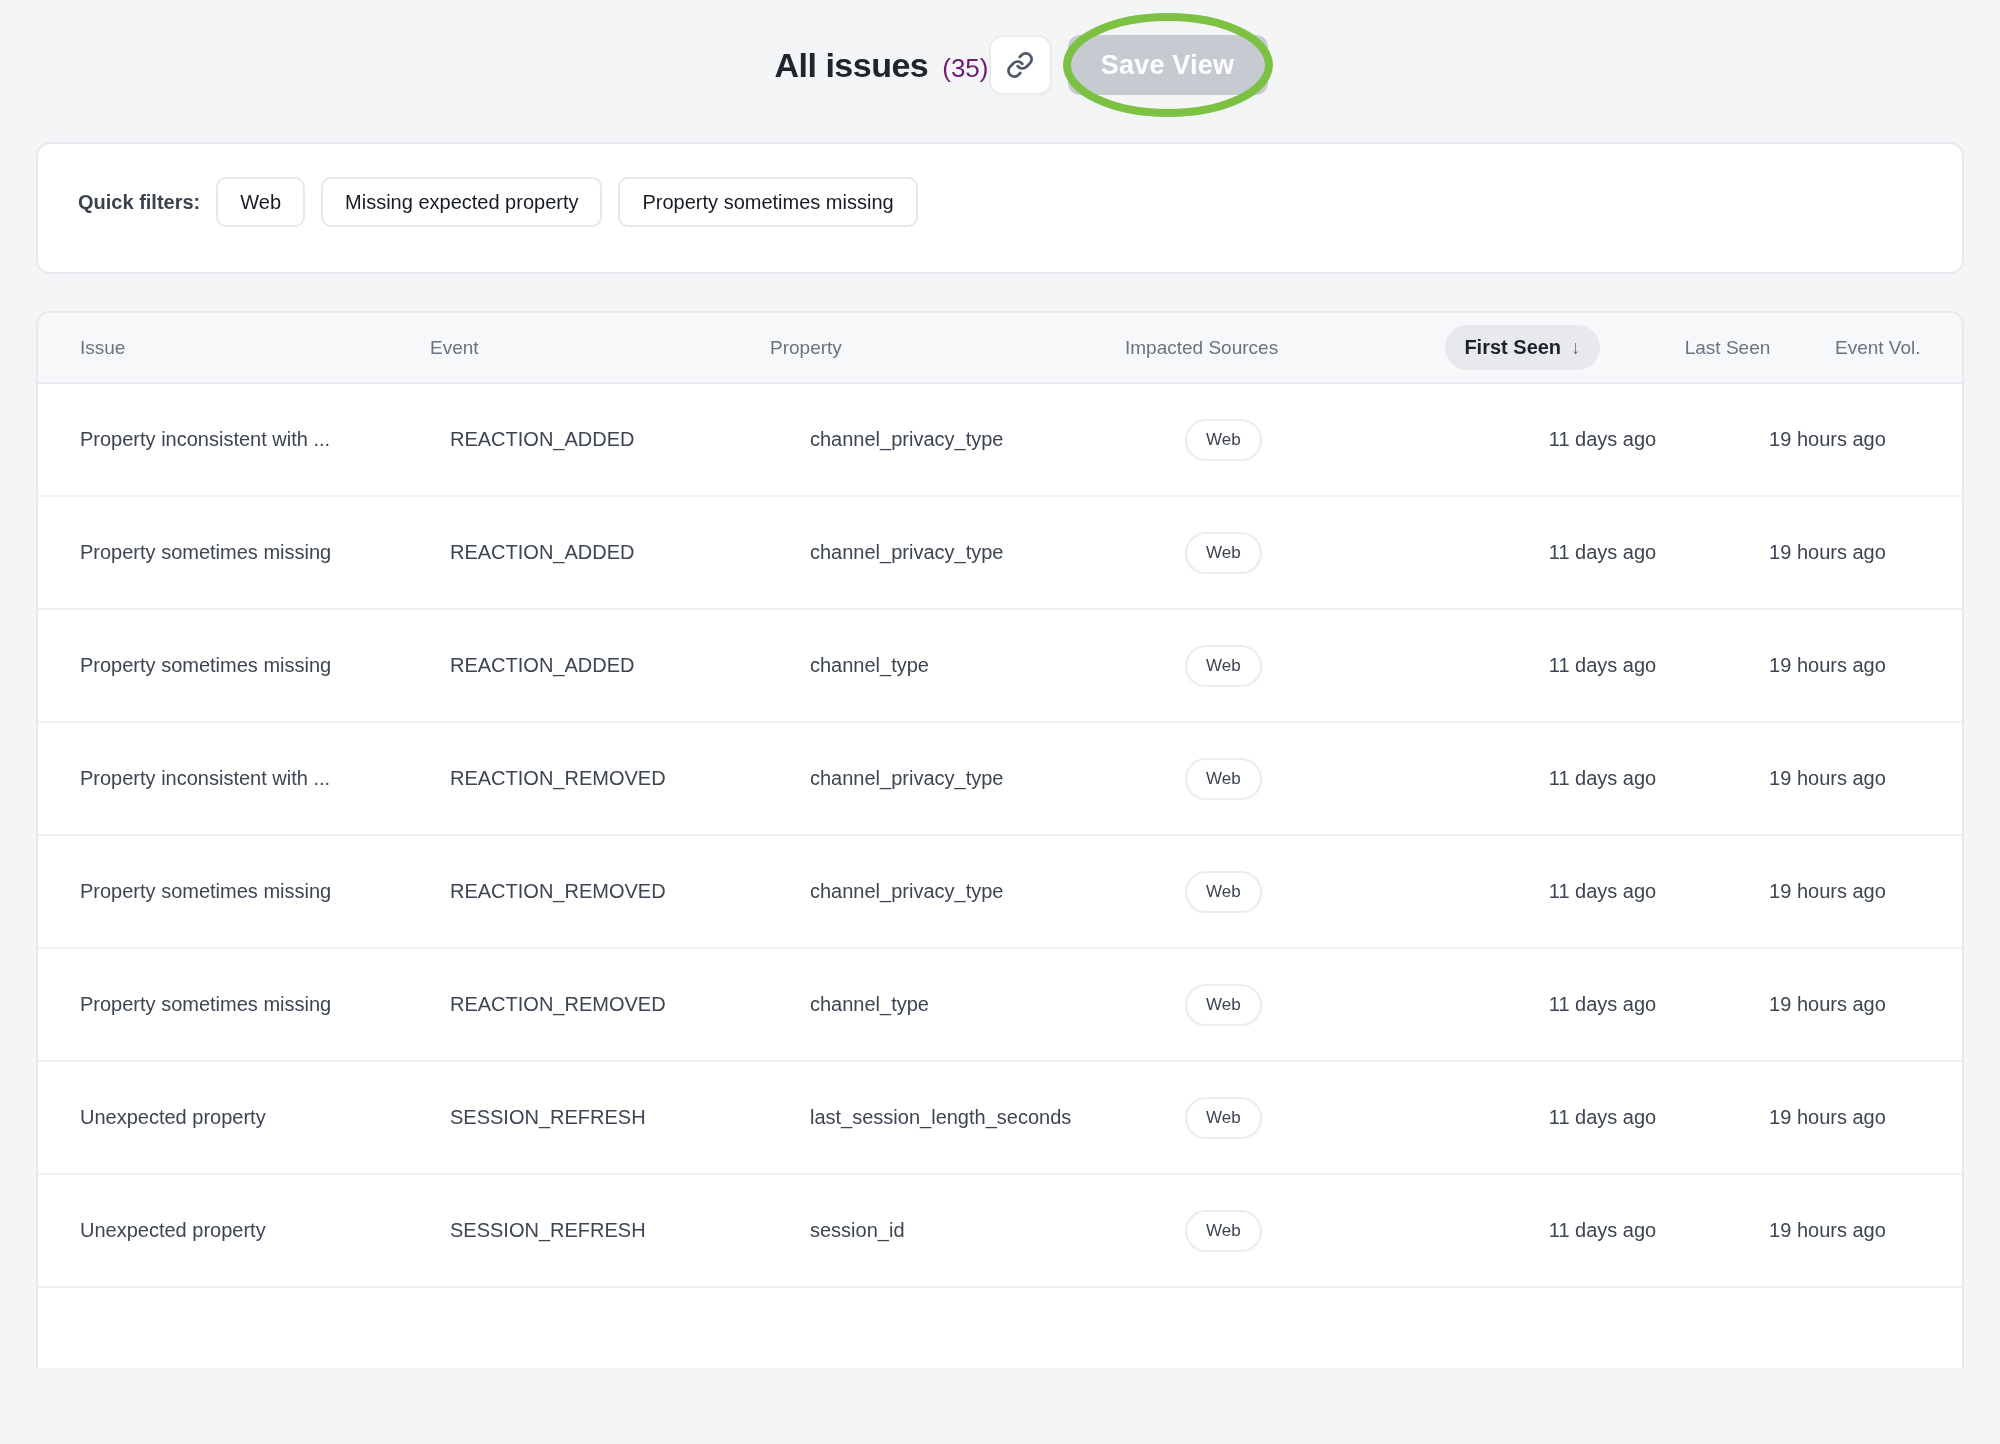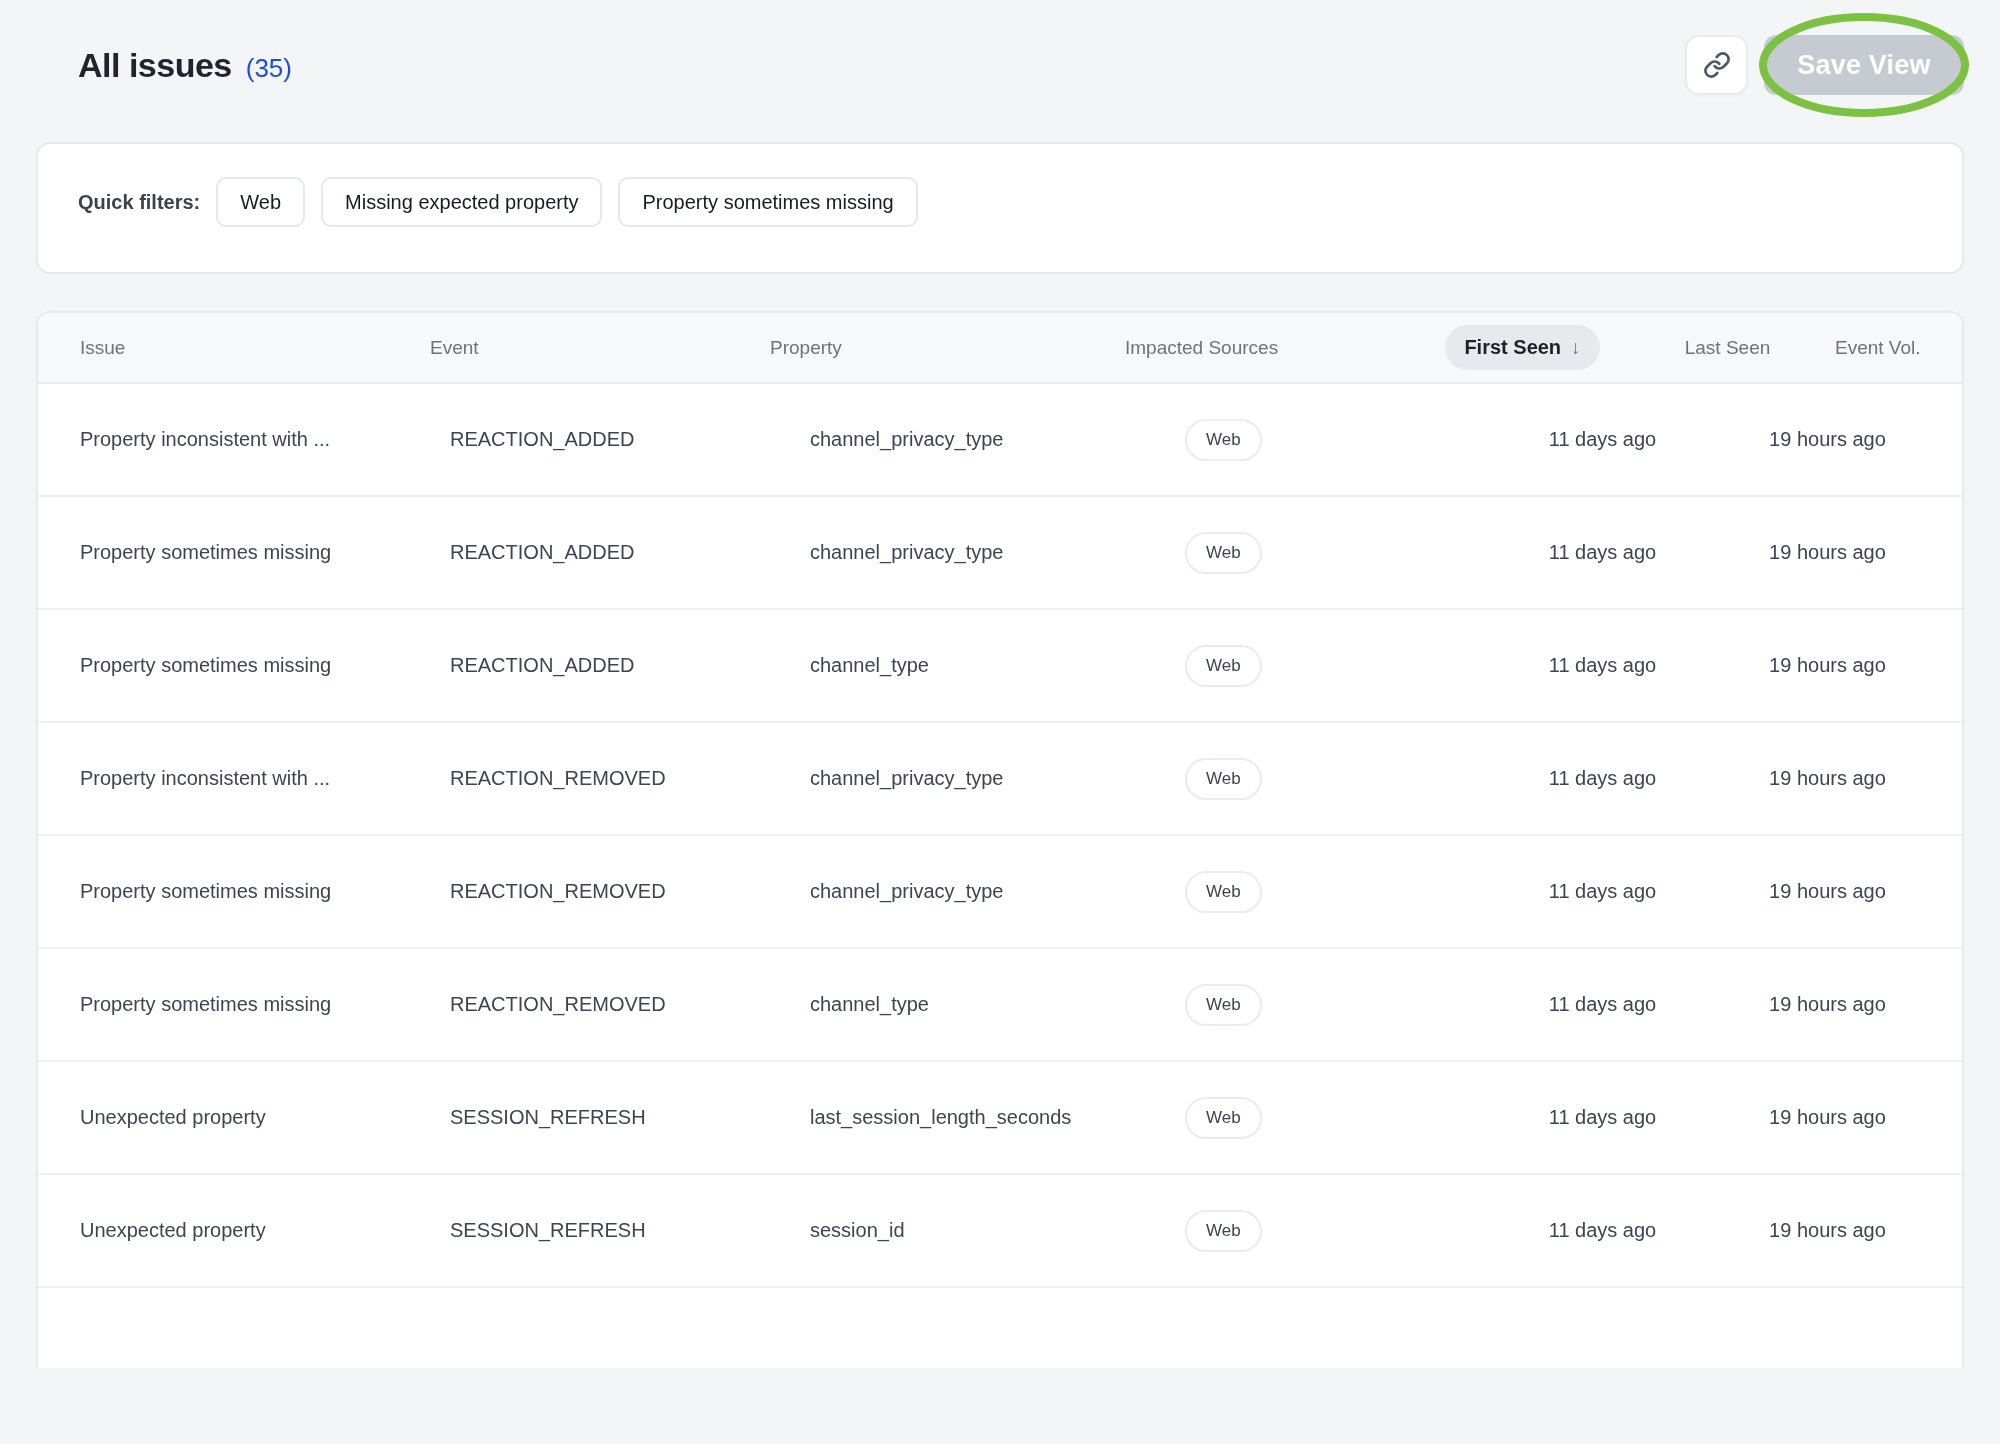--- a/index.html
+++ b/index.html
@@ -6,28 +6,28 @@
   html, body { width: 2000px; height: 1444px; overflow: hidden; }
   body {
     background: #f4f5f7;
     font-family: "Liberation Sans", "DejaVu Sans", sans-serif;
     color: #3c4551;
   }
   .page { padding: 34px 36px 0 36px; }
 
   
   .header-row {
-    display: flex; align-items: center; justify-content: space-between;
+    display: flex; align-items: center; justify-content: center;
     height: 62px; padding-left: 42px;
   }
   .title-wrap { display: flex; align-items: baseline; gap: 14px; }
   h1.page-title {
     font-size: 34px; font-weight: 700; color: #20252d; letter-spacing: -0.5px;
   }
-  .issue-count { font-size: 26px; font-weight: 500; color: #1d4ed8; }
+  .issue-count { font-size: 26px; font-weight: 500; color: #701a75; }
   .header-actions { display: flex; align-items: center; gap: 16px; }
   .icon-btn {
     width: 63px; height: 60px; background: #ffffff;
     border: 2px solid #e9ebee; border-radius: 14px;
     display: flex; align-items: center; justify-content: center;
     cursor: pointer; box-shadow: 0 1px 2px rgba(16,24,40,0.03);
   }
   .save-wrap { position: relative; }
   .save-btn {
     width: 200px; height: 60px; background: #c6cbd2; color: #ffffff;

